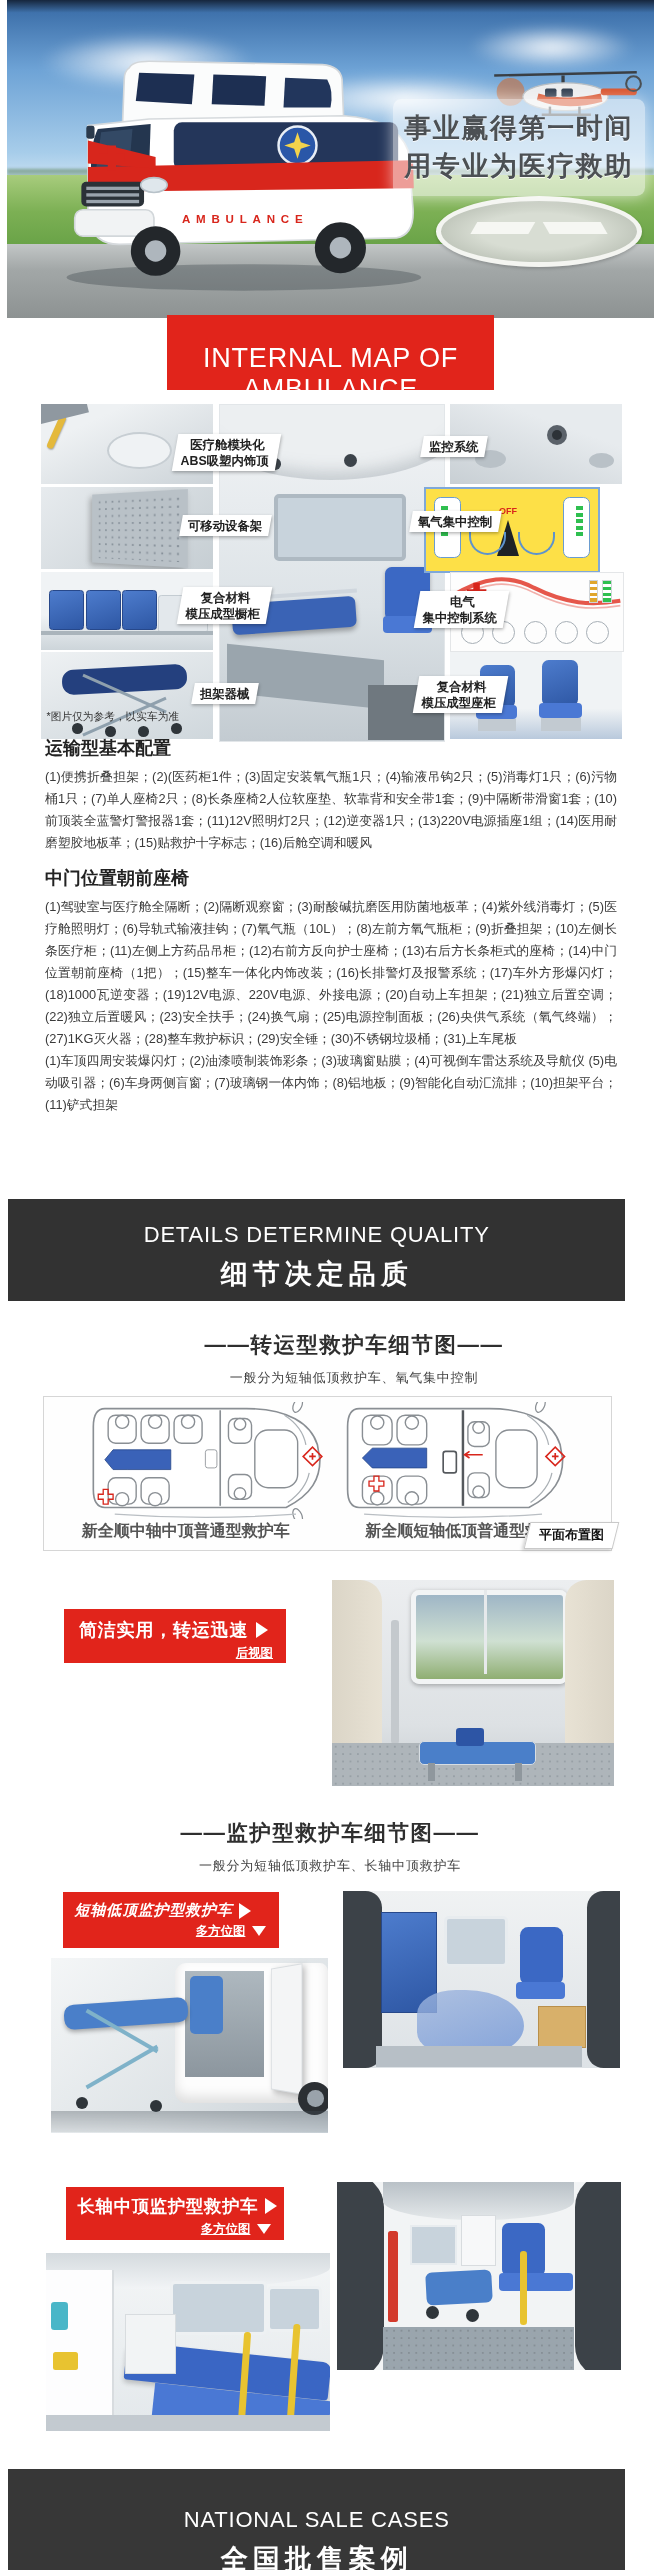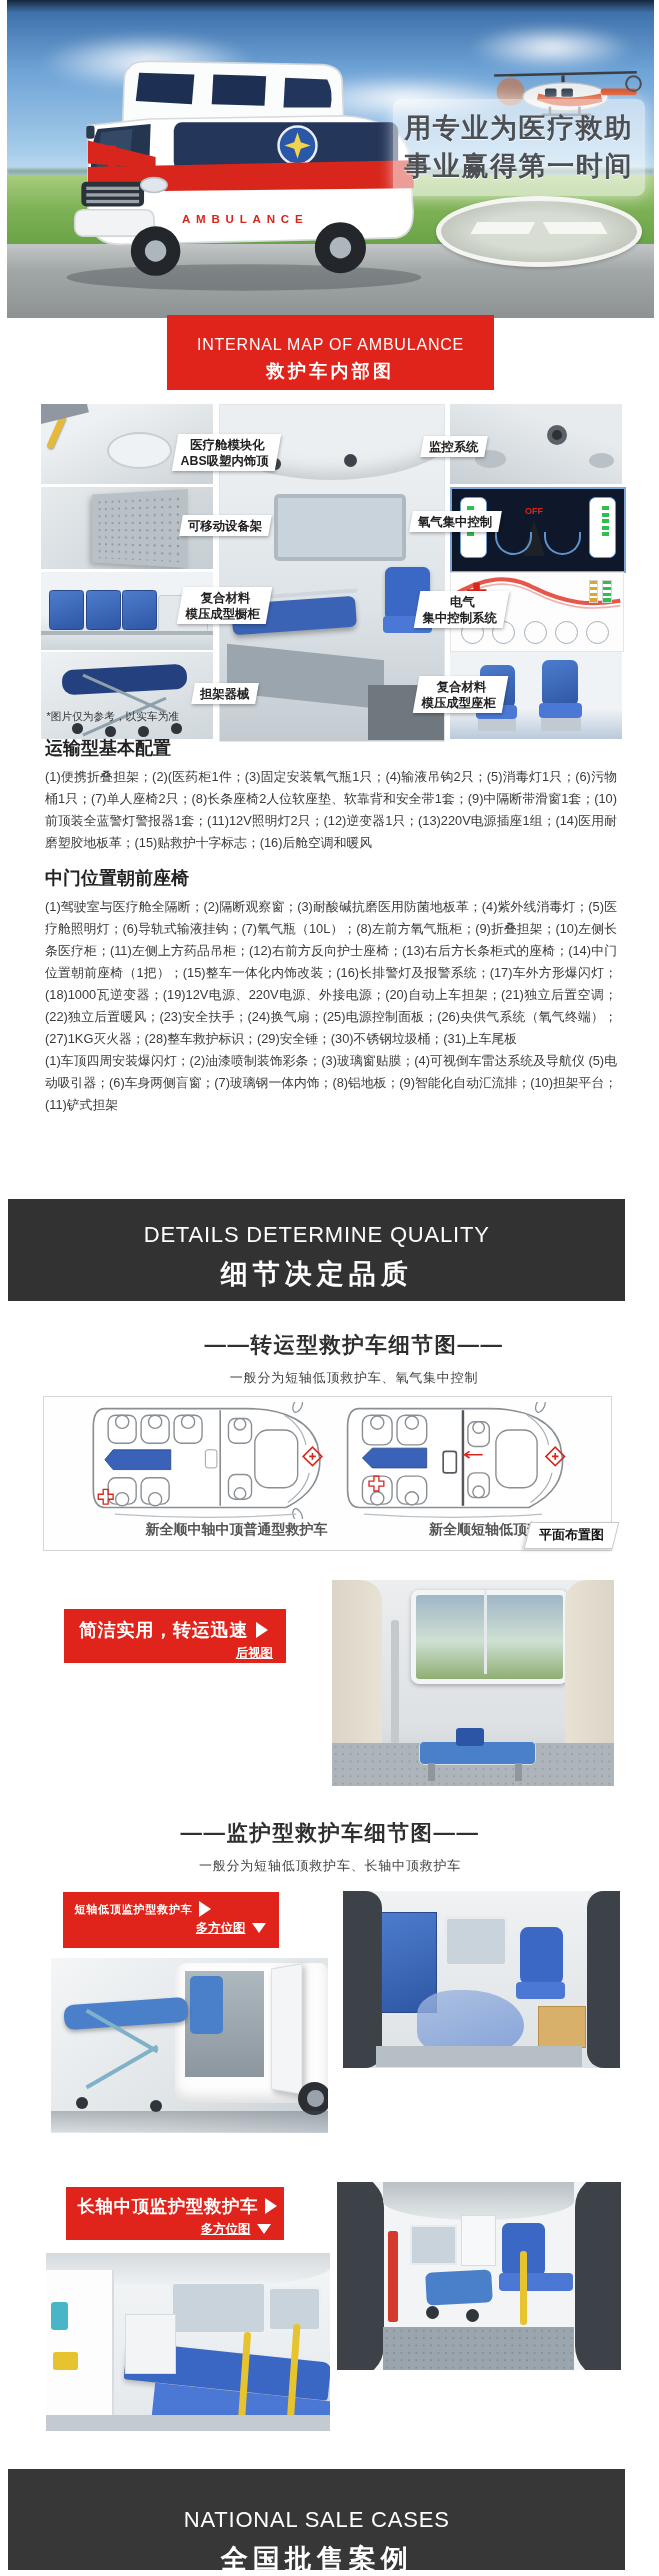--- a/index.html
+++ b/index.html
@@ -21,21 +21,21 @@
            border:5px solid #f4f5f1;box-shadow:0 1.6px 3.3px rgba(0,0,0,.2);}
   .helipad .mark{position:absolute;background:#f6f7f3;}
   .slogan{position:absolute;left:386px;top:99px;width:252px;height:97px;border-radius:8.2px;
           background:rgba(255,255,255,.55);box-shadow:0 0 15px rgba(255,255,255,.6);}
   .slogan div{font-size:27px;font-weight:bold;color:#4c5054;letter-spacing:1.6px;text-align:center;
               text-shadow:0 0.8px 0 rgba(255,255,255,.8);line-height:38px;}
   .slogan div:first-child{margin-top:10px;}
   
   .red-title-banner{position:absolute;left:167px;top:315px;width:327px;height:75px;background:#e1241b;
                     text-align:center;color:#fff;}
-  .red-title-banner .en{font-size:16px;margin-top:21px;letter-spacing:0.8px;}
+  .red-title-banner .en{font-size:27px;margin-top:28px;letter-spacing:0.8px;}
   .red-title-banner .zh{font-size:18px;font-weight:bold;margin-top:5px;letter-spacing:3.3px;}
   .dark-banner{position:absolute;left:8.2px;width:617px;background:#323232;text-align:center;color:#fff;}
   .dark-banner .en{font-size:22px;letter-spacing:0.8px;}
   .dark-banner .zh{font-size:27px;font-weight:bold;letter-spacing:5px;margin-top:8.2px;}
   
   .cell{position:absolute;overflow:hidden;background:#e9edf0;}
   .tag{position:absolute;background:#fff;padding:2.5px 7.4px;transform:skewX(-10deg);
        box-shadow:0.8px 1.6px 3.3px rgba(0,0,0,.3);font-size:12.4px;font-weight:bold;color:#222;
        text-align:center;line-height:1.3;white-space:nowrap;z-index:5;}
   .tag span{display:block;transform:skewX(10deg);}
@@ -43,21 +43,21 @@
   .config{position:absolute;left:45px;top:710px;width:572px;}
   .config .note{font-size:10.7px;color:#333;margin:0 0 5px 1.6px;}
   .config h2{font-size:18px;font-weight:bold;color:#222;margin:11.5px 0 6.6px 0;}
   .config p{font-size:12.8px;line-height:22px;color:#3a3a3a;margin:0;text-align:justify;}
   .section-head{position:absolute;left:0;width:660px;text-align:center;}
   .section-head .t{font-size:21.4px;font-weight:bold;color:#2f2f2f;letter-spacing:1.6px;}
   .section-head .s{font-size:13px;color:#444;margin-top:10px;letter-spacing:0.8px;}
   
   .planbox{position:absolute;left:43px;top:1396px;width:567px;height:153px;border:0.8px solid #d6d6d6;background:#fefefe;}
   .plan-captions{position:absolute;left:0;top:124px;width:100%;display:flex;}
-  .plan-captions div{flex:1;text-align:right;font-size:14px;font-weight:bold;color:#555;}
+  .plan-captions div{flex:1;text-align:center;font-size:16px;font-weight:bold;color:#555;}
   .plan-tag{position:absolute;right:-5px;top:125px;width:87px;background:#fff;border:0.8px solid #c9c9c9;
             box-shadow:-1.6px 1.6px 3.3px rgba(0,0,0,.18);transform:skewX(-14deg);padding:3.3px 0;
             font-size:13px;font-weight:bold;color:#111;text-align:center;}
   .plan-tag span{display:inline-block;transform:skewX(14deg);}
   
   .feature{position:absolute;background:#e1241b;color:#fff;}
   .feature .row1{display:flex;align-items:center;padding:9px 0 0 15px;}
   .feature .row1 .t{font-size:18px;font-weight:bold;letter-spacing:0.8px;}
   .play{width:0;height:0;border-top:8.2px solid transparent;border-bottom:8.2px solid transparent;
         border-left:12.4px solid #fff;margin-left:8.2px;}
@@ -132,22 +132,22 @@
       <text x="160" y="218" font-size="14" font-weight="bold" letter-spacing="7" fill="#d8261c">AMBULANCE</text>
 
       <circle cx="128" cy="252" r="30" fill="#23272b"></circle>
         <circle cx="128" cy="252" r="13" fill="#aeb6bd"></circle>
       <circle cx="352" cy="248" r="31" fill="#23272b"></circle>
         <circle cx="352" cy="248" r="13" fill="#aeb6bd"></circle>
       <rect x="44" y="100" width="10" height="16" rx="3" fill="#2b3a4c"></rect>
     </svg>
 
     <div class="slogan">
+      <div>事业赢得第一时间</div>
       <div>用专业为医疗救助</div>
-      <div>事业赢得第一时间</div>
     </div>
   </div>
 
   <div class="red-title-banner">
     <div class="en">INTERNAL MAP OF AMBULANCE</div>
     <div class="zh">救护车内部图</div>
   </div>
 
   <div class="cell" style="left:41px;top:404px;width:172px;height:80px;background:linear-gradient(155deg,#eef1f3 25%,#ccd3d8 100%);">
     <div class="abs" style="left:11.5px;top:10px;width:7.4px;height:36px;background:#e4b93c;border-radius:4.1px;transform:rotate(24deg);box-shadow:0.8px 0.8px 1.6px rgba(0,0,0,.3);"></div>
@@ -187,21 +187,21 @@
     <div class="abs" style="left:6.6px;top:247px;width:157px;height:49px;background:#9aa5ad;transform:skewY(6deg);"></div>
     <div class="abs" style="left:148px;top:280px;width:76px;height:55px;background:#6f787f;"></div>
   </div>
 
   <div class="cell" style="left:450px;top:404px;width:172px;height:80px;background:linear-gradient(200deg,#e7ebee 30%,#c8cfd4 100%);">
     <div class="abs" style="left:97px;top:21.4px;width:20px;height:20px;border-radius:50%;background:#5a6169;"></div>
     <div class="abs" style="left:102px;top:26px;width:10px;height:10px;border-radius:50%;background:#2d3237;"></div>
     <div class="abs" style="left:25px;top:46px;width:31px;height:18px;border-radius:50%;background:#b9c1c7;"></div>
     <div class="abs" style="left:139px;top:49px;width:25px;height:15px;border-radius:50%;background:#b9c1c7;"></div>
   </div>
-  <div class="cell" style="left:450px;top:487px;width:172px;height:82px;background:#0f172a;border:2.5px solid #7fa8d9;">
+  <div class="cell" style="left:424px;top:487px;width:172px;height:82px;background:#fde047;border:2.5px solid #7fa8d9;">
     <div class="abs" style="left:8.2px;top:8.2px;width:25px;height:59px;background:#fff;border:1.6px solid #6a9cd0;border-radius:6.6px;"></div>
     <div class="abs" style="left:15px;top:16.5px;width:6.6px;height:33px;background:repeating-linear-gradient(180deg,#2fbf4f 0 4.1px,#fff 4.1px 6.6px);"></div>
     <div class="abs" style="right:8.2px;top:8.2px;width:25px;height:59px;background:#fff;border:1.6px solid #6a9cd0;border-radius:6.6px;"></div>
     <div class="abs" style="right:15px;top:16.5px;width:6.6px;height:33px;background:repeating-linear-gradient(180deg,#2fbf4f 0 4.1px,#fff 4.1px 6.6px);"></div>
     <div class="abs" style="left:71px;top:31px;width:0;height:0;border-left:11.5px solid transparent;border-right:11.5px solid transparent;border-bottom:36px solid #1e2226;"></div>
     <div class="abs" style="left:73px;top:16.5px;font-size:9px;font-weight:bold;color:#d8261c;">OFF</div>
     <div class="abs" style="left:43px;top:43px;width:33px;height:21.4px;border:2.5px solid #5e93cc;border-top:none;border-radius:0 0 25px 25px;"></div>
     <div class="abs" style="left:92px;top:43px;width:33px;height:21.4px;border:2.5px solid #5e93cc;border-top:none;border-radius:0 0 25px 25px;"></div>
   </div>
   <div class="cell" style="left:450px;top:572px;width:172px;height:78px;background:#fdfdfd;border:0.8px solid #e4e6e8;">
@@ -370,21 +370,21 @@
     <div class="abs" style="left:183px;bottom:5px;width:6.6px;height:18px;background:#8f979d;"></div>
   </div>
 
   <div class="section-head" style="top:1818px;">
     <div class="t">——监护型救护车细节图——</div>
     <div class="s">一般分为短轴低顶救护车、长轴中顶救护车</div>
   </div>
 
   <div class="feature" style="left:63px;top:1892px;width:216px;height:56px;">
     <div class="row1" style="padding-left:11.5px;">
-      <span class="t" style="font-size:11px;">短轴低顶监护型救护车</span>
+      <span class="t" style="font-size:15px;font-style:italic;">短轴低顶监护型救护车</span>
       <span class="play" style="margin-left:6.6px;"></span>
     </div>
     <div class="row2">
       <span class="s">多方位图</span>
       <span class="down"></span>
     </div>
   </div>
 
   <div class="photo" style="left:51px;top:1958px;width:277px;height:175px;background:linear-gradient(140deg,#f4f6f7 0%,#dfe4e7 60%,#c6ced4 100%);">
     <div class="abs" style="left:124px;top:5px;width:153px;height:140px;background:#fdfdfd;border-radius:11.5px 8.2px 8.2px 11.5px;box-shadow:inset 0 -6.6px 11.5px rgba(0,0,0,.12);"></div>

